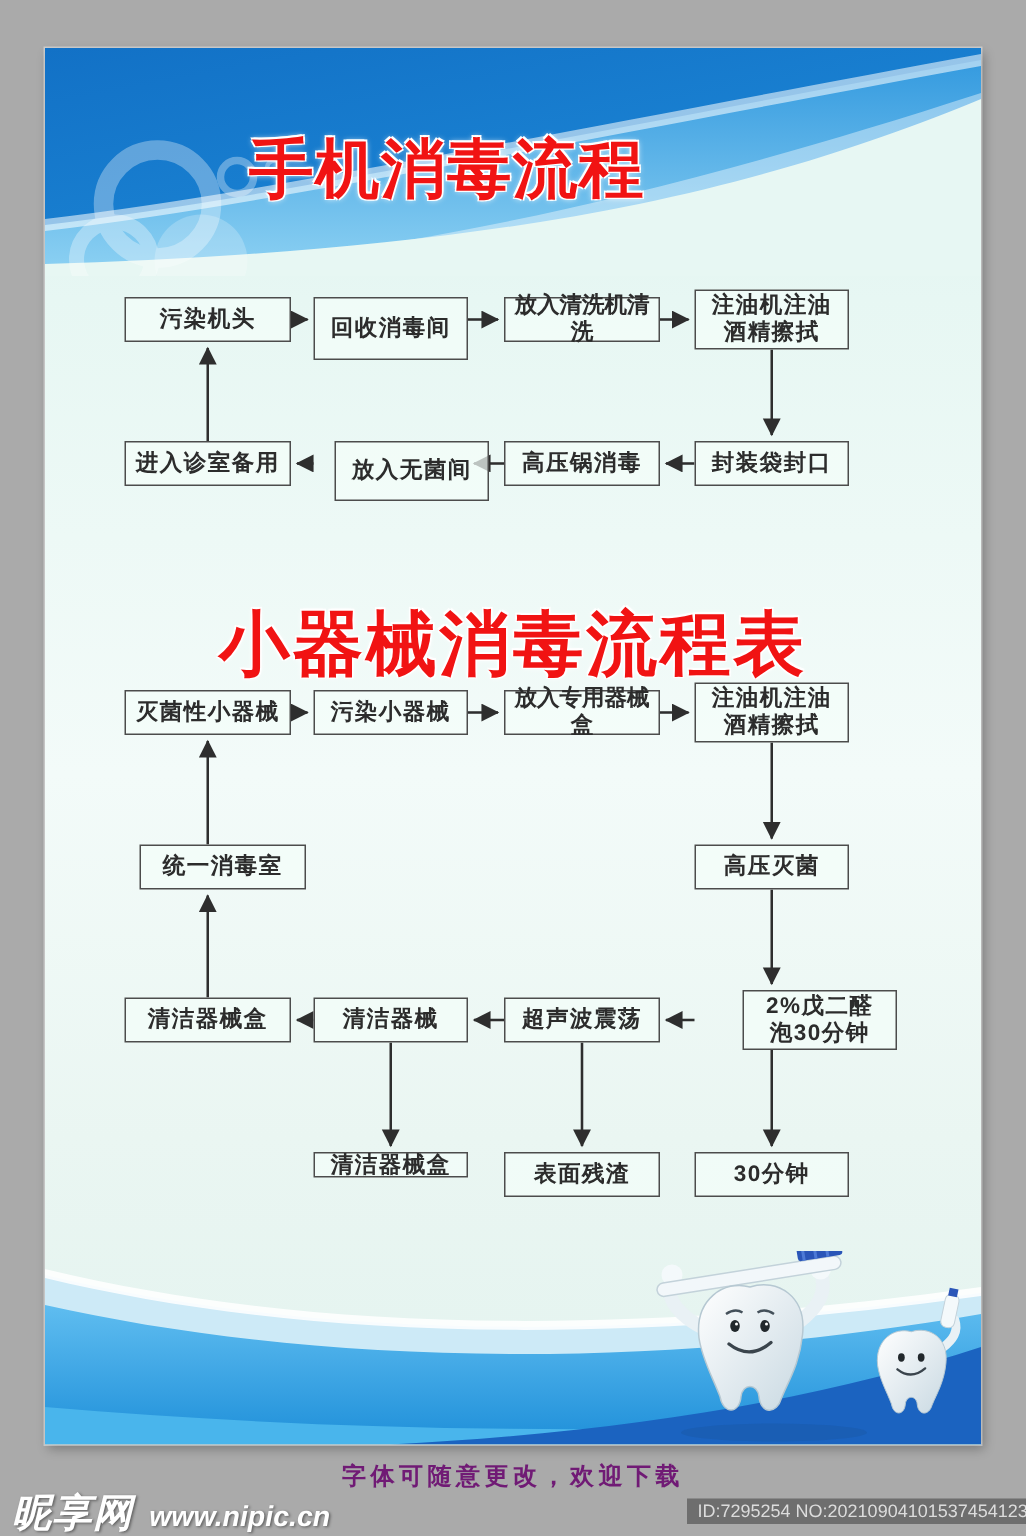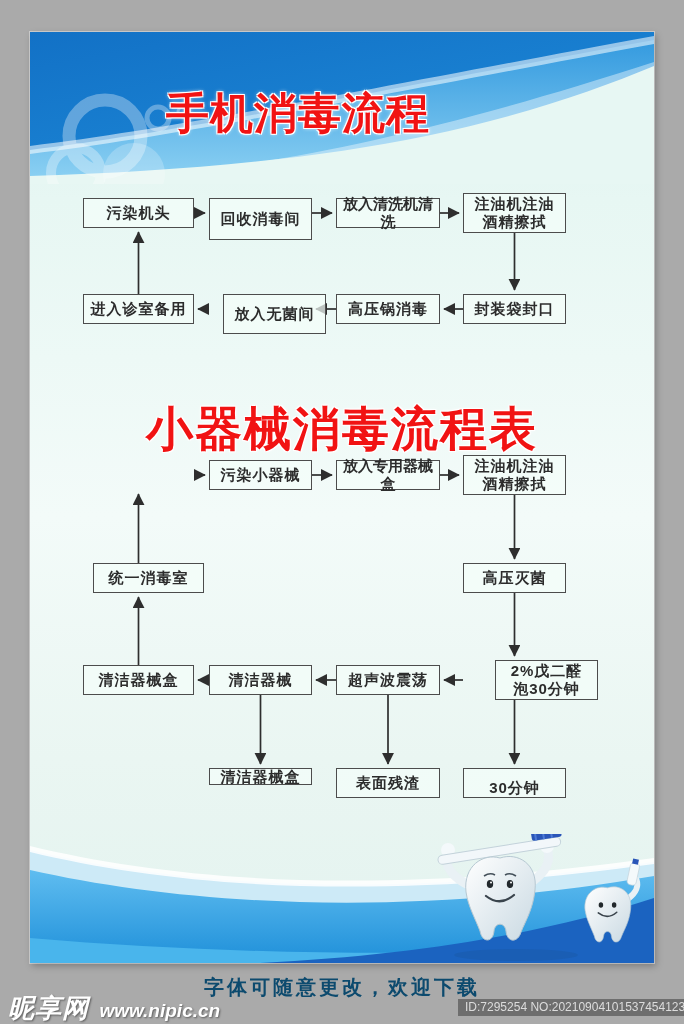--- a/index.html
+++ b/index.html
@@ -26,21 +26,21 @@
     position:absolute;z-index:5;box-sizing:border-box;
     border:1.5px solid #4c4c4c;background:rgba(244,253,250,.72);
     display:flex;flex-direction:column;align-items:center;justify-content:center;
     font-size:15px;font-weight:bold;color:#2c2c2c;text-align:center;line-height:1.2;
     letter-spacing:1px;
   }
   .fc-box span{display:block;}
   .arrows{position:absolute;left:0;top:0;z-index:4;pointer-events:none;}
   .tagline{
     position:absolute;left:0;top:974px;width:684px;text-align:center;
-    font-size:20px;font-weight:bold;color:#0c4a6e;letter-spacing:3px;z-index:8;
+    font-size:16px;font-weight:bold;color:#701a75;letter-spacing:3px;z-index:8;
   }
   .watermark{
     position:absolute;left:8px;top:991px;z-index:9;color:#fff;font-style:italic;
     text-shadow:1px 1px 2px rgba(0,0,0,.45);white-space:nowrap;
   }
   .wm-name{font-size:26px;font-weight:900;letter-spacing:1px;margin-top:44px;}
   .wm-url{font-size:19px;font-weight:bold;margin-left:6px;}
   .id-badge{
     position:absolute;left:458px;top:999px;z-index:9;
     background:rgba(90,90,90,.75);color:#dcdcdc;font-size:12px;
@@ -187,20 +187,23 @@
   <div class="fc-box" style="left:306px;top:262px;width:104px;height:30px;">
       <span>高压锅消毒</span>
     </div>
   <div class="fc-box" style="left:167px;top:262px;width:103px;height:40px;margin-left:26px;">
       <span>放入无菌间</span>
     </div>
   <div class="fc-box" style="left:53px;top:262px;width:111px;height:30px;">
       <span>进入诊室备用</span>
     </div>
 
+  <div class="fc-box" style="left:53px;top:428px;width:111px;height:30px;">
+      <span>灭菌性小器械</span>
+    </div>
   <div class="fc-box" style="left:179px;top:428px;width:103px;height:30px;">
       <span>污染小器械</span>
     </div>
   <div class="fc-box" style="left:306px;top:428px;width:104px;height:30px;letter-spacing:0;justify-content:center;">
       <span>放入专用器械盒</span>
     </div>
   <div class="fc-box" style="left:433px;top:423px;width:103px;height:40px;">
       <span>注油机注油</span>
       <span>酒精擦拭</span>
     </div>
@@ -222,21 +225,21 @@
   <div class="fc-box" style="left:433px;top:628px;width:103px;height:40px;margin-left:32px;">
       <span>2%戊二醛</span>
       <span>泡30分钟</span>
     </div>
   <div class="fc-box" style="left:179px;top:736px;width:103px;height:17px;">
       <span>清洁器械盒</span>
     </div>
   <div class="fc-box" style="left:306px;top:736px;width:104px;height:30px;">
       <span>表面残渣</span>
     </div>
-  <div class="fc-box" style="left:433px;top:736px;width:103px;height:30px;justify-content:flex-end;">
+  <div class="fc-box" style="left:433px;top:736px;width:103px;height:30px;">
       <span>30分钟</span>
     </div>
 
 </div>
 
 <div class="tagline">字体可随意更改，欢迎下载</div>
 <div class="watermark">
   <span class="wm-name">昵享网</span>
   <span class="wm-url">www.nipic.cn</span>
 </div>

